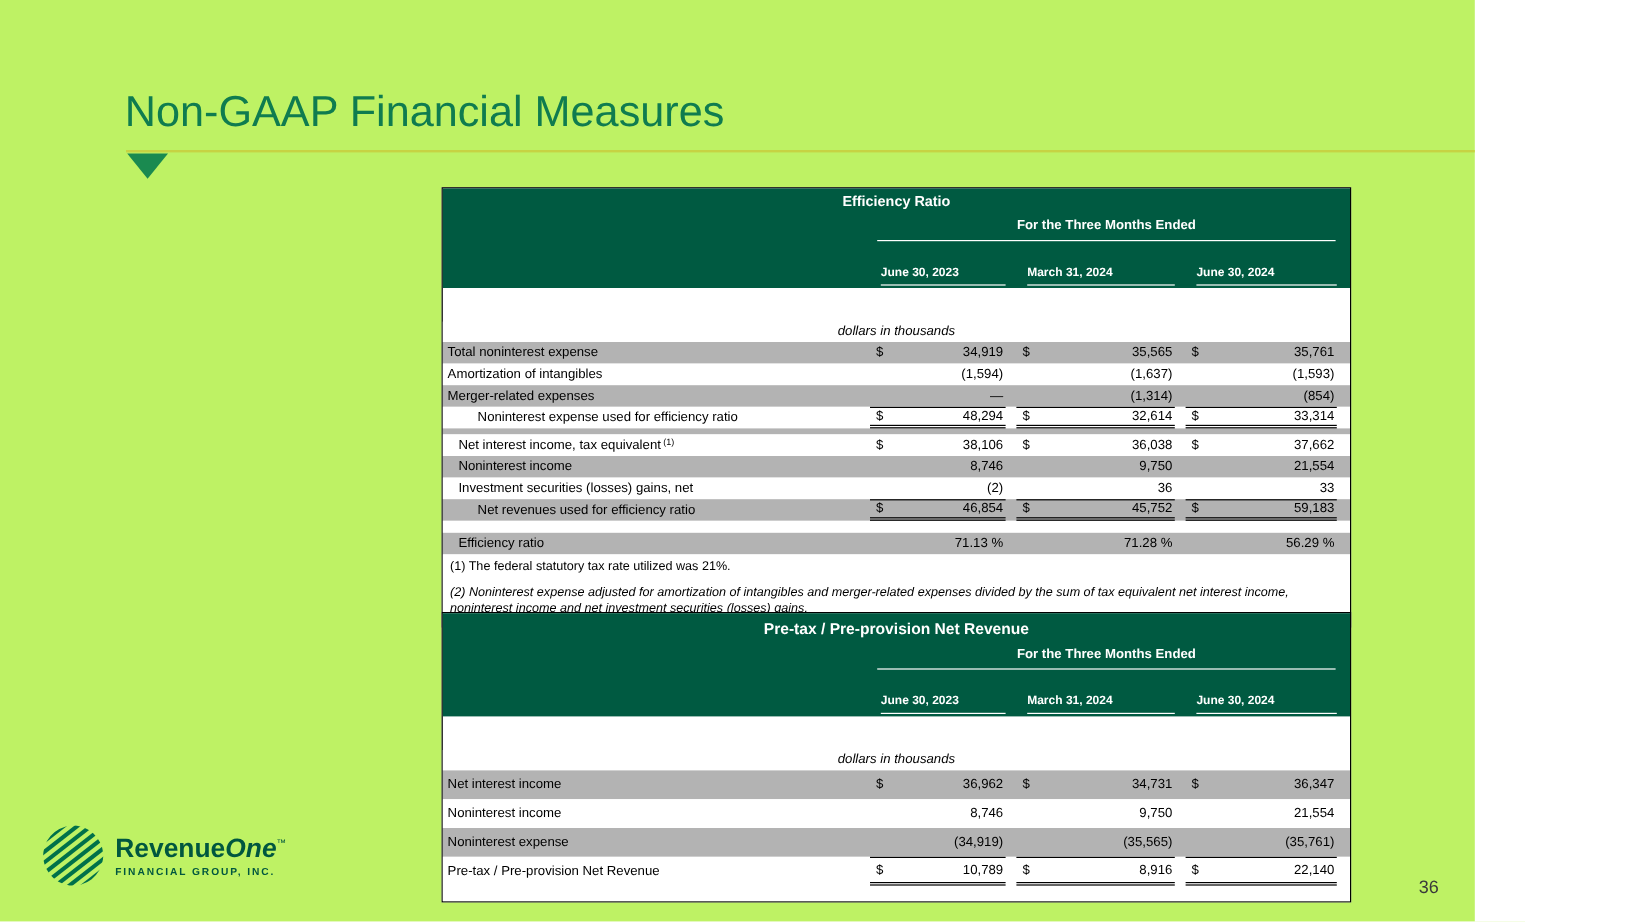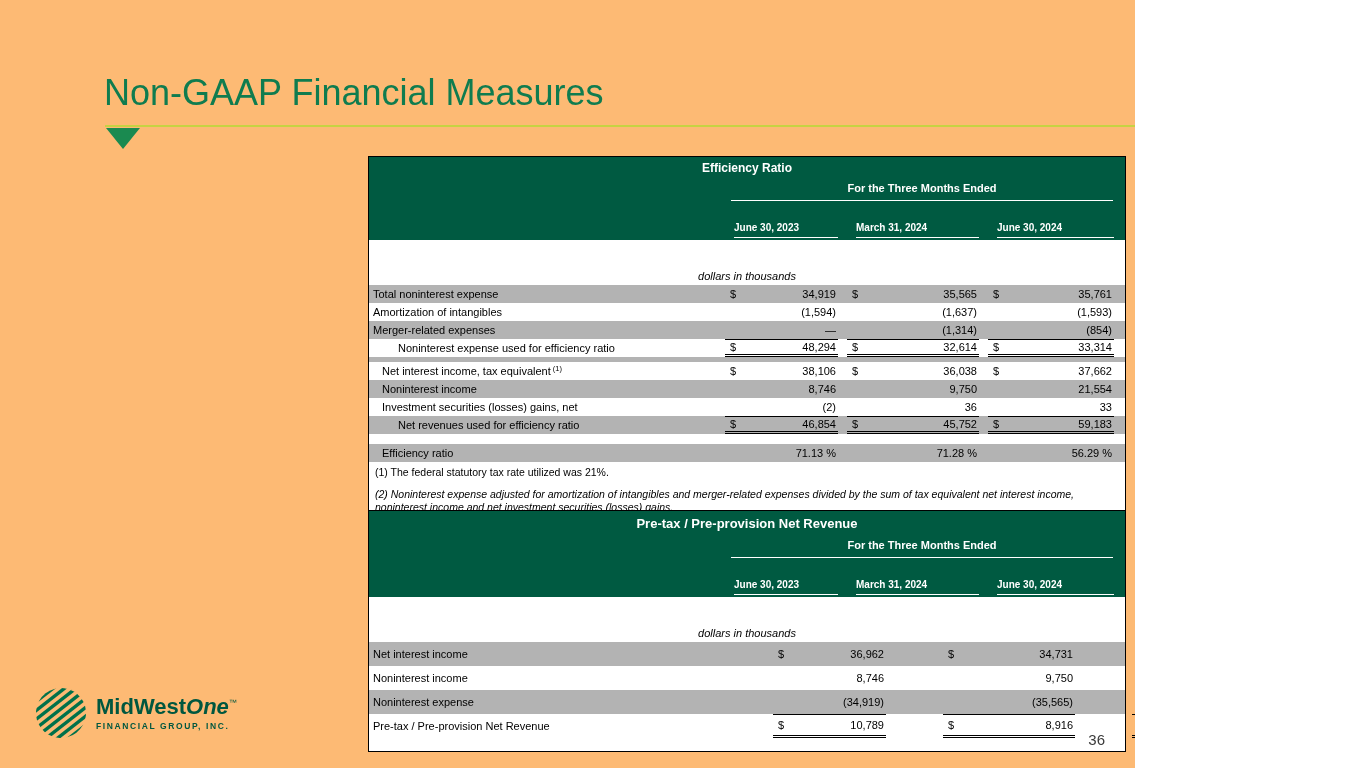--- a/index.html
+++ b/index.html
@@ -1,17 +1,17 @@
 <!DOCTYPE html>
 <html><head>
 <meta charset="utf-8">
 <style>
   html,body{margin:0;padding:0;background:#ffffff;}
   body{font-family:"Liberation Sans",sans-serif;}
-  .slide{position:relative;width:1135px;height:768px;background:#fdba74;overflow:hidden;}
+  .slide{position:relative;width:1229px;height:768px;background:#bef264;overflow:hidden;}
 
   .page-title{position:absolute;left:104px;top:72px;margin:0;font-size:36px;font-weight:400;color:#0f7c4f;}
   .accent-line{position:absolute;left:105px;top:125px;width:1157px;height:2px;background:#c6d343;}
   .accent-triangle{position:absolute;left:106px;top:128px;width:0;height:0;
     border-left:17px solid transparent;border-right:17px solid transparent;border-top:21px solid #1a8a50;}
 
   .fin-table{position:absolute;left:368px;width:756px;border:1px solid #000;background:#fff;color:#000;font-size:11px;}
   .t1{top:156px;}
   .t2{top:510px;}
 
@@ -21,21 +21,21 @@
   .grid{display:grid;grid-template-columns:356px 122px 141px 135px;}
   .period-row{padding-top:3px;}
   .period-span{grid-column:2/5;text-align:center;font-size:11px;border-bottom:1px solid #fff;margin:0 10px 16px 6px;padding-bottom:6px;}
   .dates-row{padding-top:5px;padding-bottom:2px;}
   .date-cell{font-size:10px;text-align:left;}
   .date-cell span{display:block;margin:0 9px;border-bottom:1px solid #fff;padding-bottom:4px;}
 
   .units-row{background:#fff;text-align:center;font-style:italic;padding:2px 0 3px;margin-top:28px;}
 
   .trow{min-height:18px;background:#fff;}
-  .t2 .trow{min-height:24px;gap:48px;}
+  .t2 .trow{min-height:24px;}
   .trow.shaded{background:#b3b3b3;}
   .lbl{padding:2px 4px 2px 4px;display:flex;align-items:center;}
   .lbl.ind1{padding-left:13px;}
   .lbl.ind2{padding-left:29px;}
   .sup{font-size:7.5px;margin-left:2px;transform:translateY(-3px);}
   .vcol{display:flex;}
   .vwrap{flex:1;display:flex;align-items:center;margin-right:9px;}
   .dollar{width:17px;padding-left:5px;}
   .val{flex:1;text-align:right;padding-right:2px;}
   .vcol.total .vwrap{border-top:1px solid #000;border-bottom:3px double #000;}
@@ -447,20 +447,20 @@
         <rect x="-12" y="8" width="78" height="3.4" fill="#00714a"></rect>
         <rect x="-12" y="15" width="78" height="3.4" fill="#00714a"></rect>
         <rect x="-12" y="22" width="78" height="3.4" fill="#00714a"></rect>
         <rect x="-12" y="29" width="78" height="3.4" fill="#00714a"></rect>
         <rect x="-12" y="36" width="78" height="3.4" fill="#00714a"></rect>
         <rect x="-12" y="43" width="78" height="3.4" fill="#00714a"></rect>
         <rect x="-12" y="50" width="78" height="3.4" fill="#00714a"></rect>
       </g>
     </svg>
     <div class="logo-text">
-      <div class="brand"><span>MidWest</span><span class="one">One</span><span class="tm">™</span></div>
+      <div class="brand"><span>Revenue</span><span class="one">One</span><span class="tm">™</span></div>
       <div class="logo-sub">FINANCIAL GROUP, INC.</div>
     </div>
   </div>
 
   <div class="page-number">36</div>
 
 </div>
 
 </body></html>

